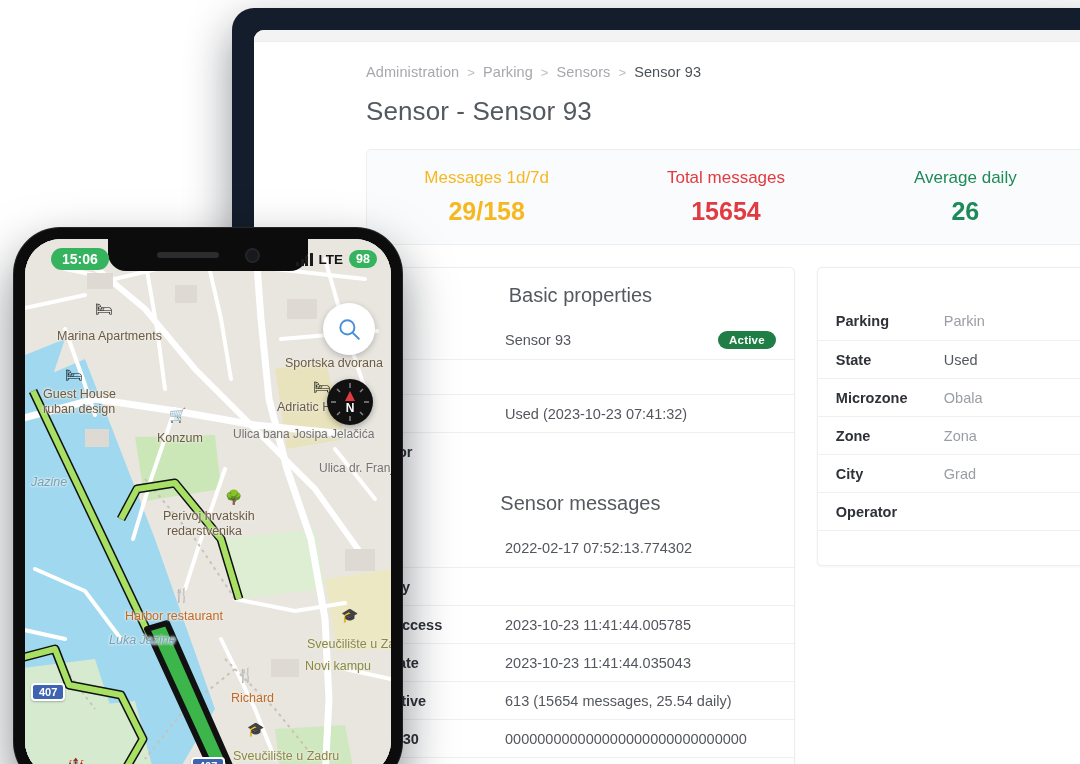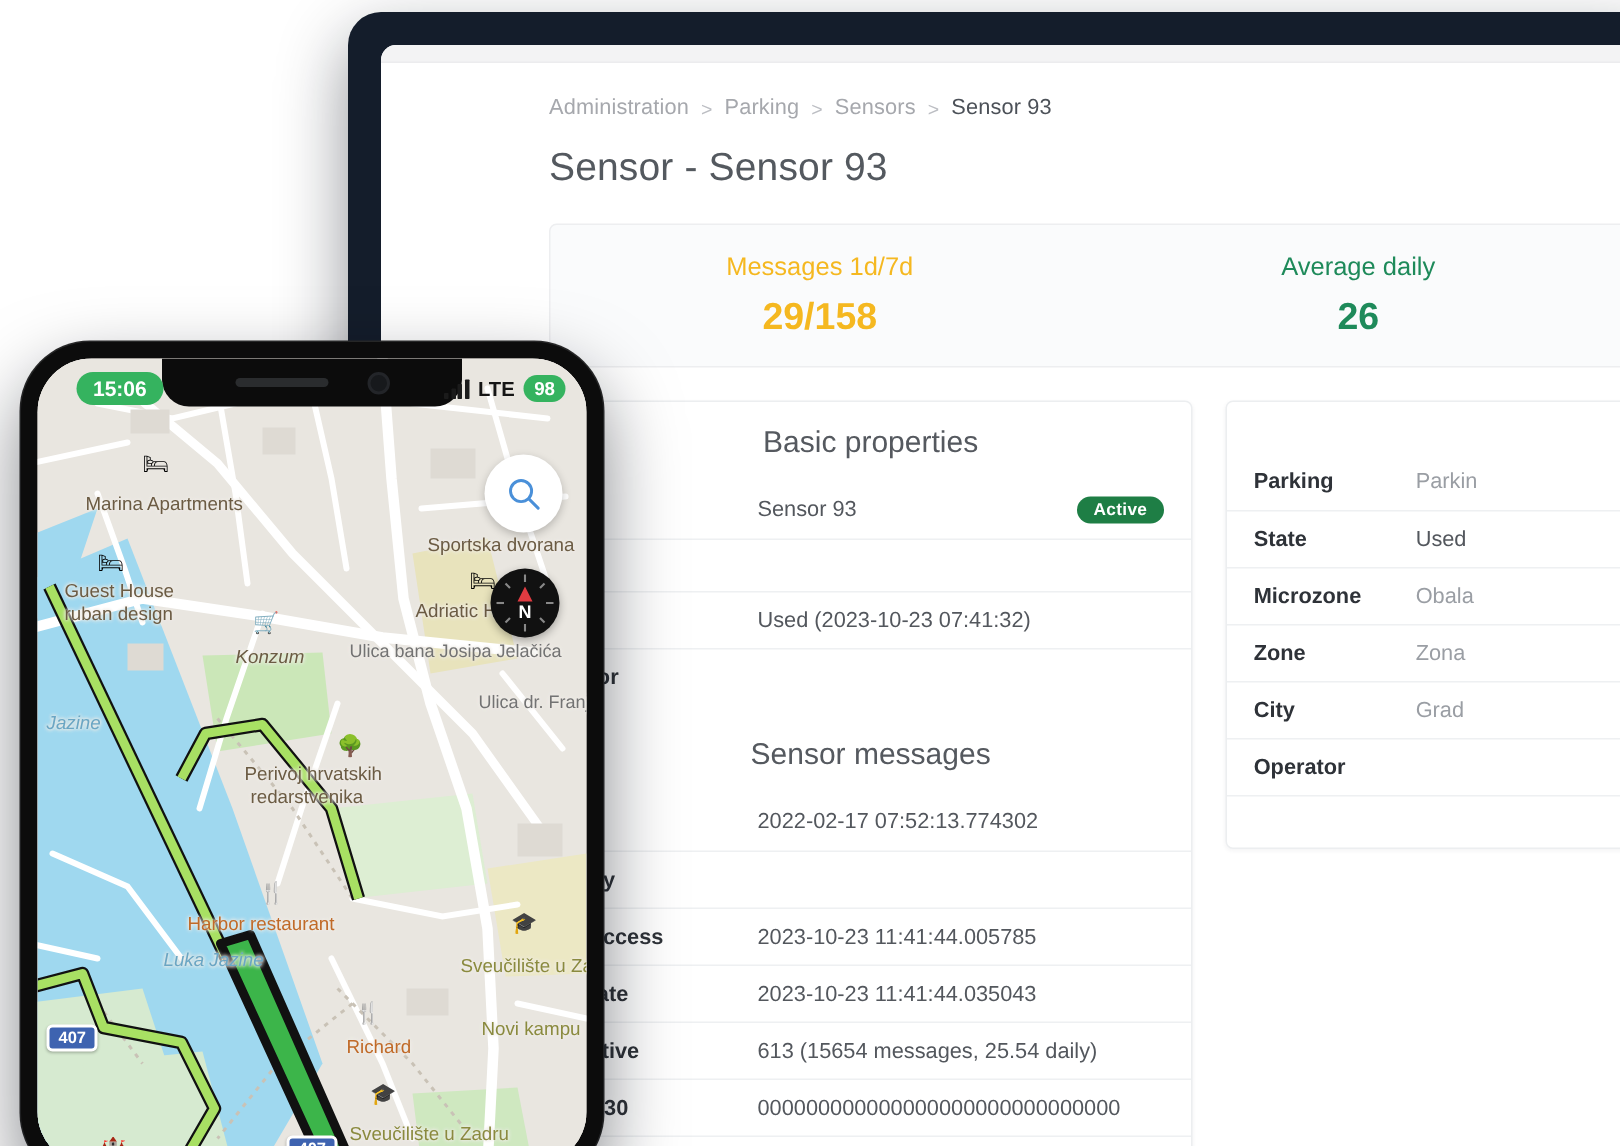--- a/index.html
+++ b/index.html
@@ -208,20 +208,24 @@
           <span class="sep">&gt;</span>
           <span class="crumb current">Sensor 93</span>
         </nav>
 
         <h1 class="page-title">Sensor - Sensor 93</h1>
 
         <div class="stats-card">
           <div class="stat">
             <div class="label" style="color:#f5b820">Messages 1d/7d</div>
             <div class="value" style="color:#f5b820">29/158</div>
+          </div>
+          <div class="stat">
+            <div class="label" style="color:#e03b41">Total messages</div>
+            <div class="value" style="color:#e03b41">15654</div>
           </div>
           <div class="stat">
             <div class="label" style="color:#1e8a5a">Average daily</div>
             <div class="value" style="color:#1e8a5a">26</div>
           </div>
         </div>
 
         <div class="panels">
 
           <div class="panel wide">
@@ -389,29 +393,29 @@
             <rect x="320" y="310" width="30" height="22"></rect>
           </g>
         </svg>
 
         <div id="map-labels">
             <div class="maplabel poi" style="left: 32px; top: 90px;">Marina Apartments</div>
             <div class="maplabel poi" style="left: 260px; top: 117px;">Sportska dvorana</div>
             <div class="maplabel poi" style="left: 18px; top: 148px;">Guest House</div>
             <div class="maplabel poi" style="left: 18px; top: 163px;">ruban design</div>
             <div class="maplabel poi" style="left: 252px; top: 161px;">Adriatic Hos</div>
-            <div class="maplabel poi" style="left: 132px; top: 192px; font-style: italic;">Konzum</div>
+            <div class="maplabel poi" style="left: 132px; top: 192px;">Konzum</div>
             <div class="maplabel road" style="left: 208px; top: 188px;">Ulica bana Josipa Jelačića</div>
             <div class="maplabel road" style="left: 294px; top: 222px;">Ulica dr. Franje Tuđmana</div>
             <div class="maplabel poi" style="left: 138px; top: 270px;">Perivoj hrvatskih</div>
             <div class="maplabel poi" style="left: 142px; top: 285px;">redarstvenika</div>
             <div class="maplabel food" style="left: 100px; top: 370px;">Harbor restaurant</div>
             <div class="maplabel water" style="left: 84px; top: 394px;">Luka Jazine</div>
             <div class="maplabel edu" style="left: 282px; top: 398px;">Sveučilište u Za</div>
-            <div class="maplabel edu" style="left: 296px; top: 420px; margin-top: 20px;">Novi kampu</div>
+            <div class="maplabel edu" style="left: 280px; top: 420px;">Novi kampu</div>
             <div class="maplabel food" style="left: 206px; top: 452px;">Richard</div>
             <div class="maplabel edu" style="left: 208px; top: 510px;">Sveučilište u Zadru</div>
             <div class="maplabel water" style="left: 6px; top: 236px;">Jazine</div>
           </div>
         <div id="map-icons">
             <div class="poi-icon" style="left: 70px; top: 62px;">🛏</div>
             <div class="poi-icon" style="left: 40px; top: 128px;">🛏</div>
             <div class="poi-icon" style="left: 288px; top: 140px;">🛏</div>
             <div class="poi-icon" style="left: 144px; top: 168px;">🛒</div>
             <div class="poi-icon" style="left: 200px; top: 250px;">🌳</div>

